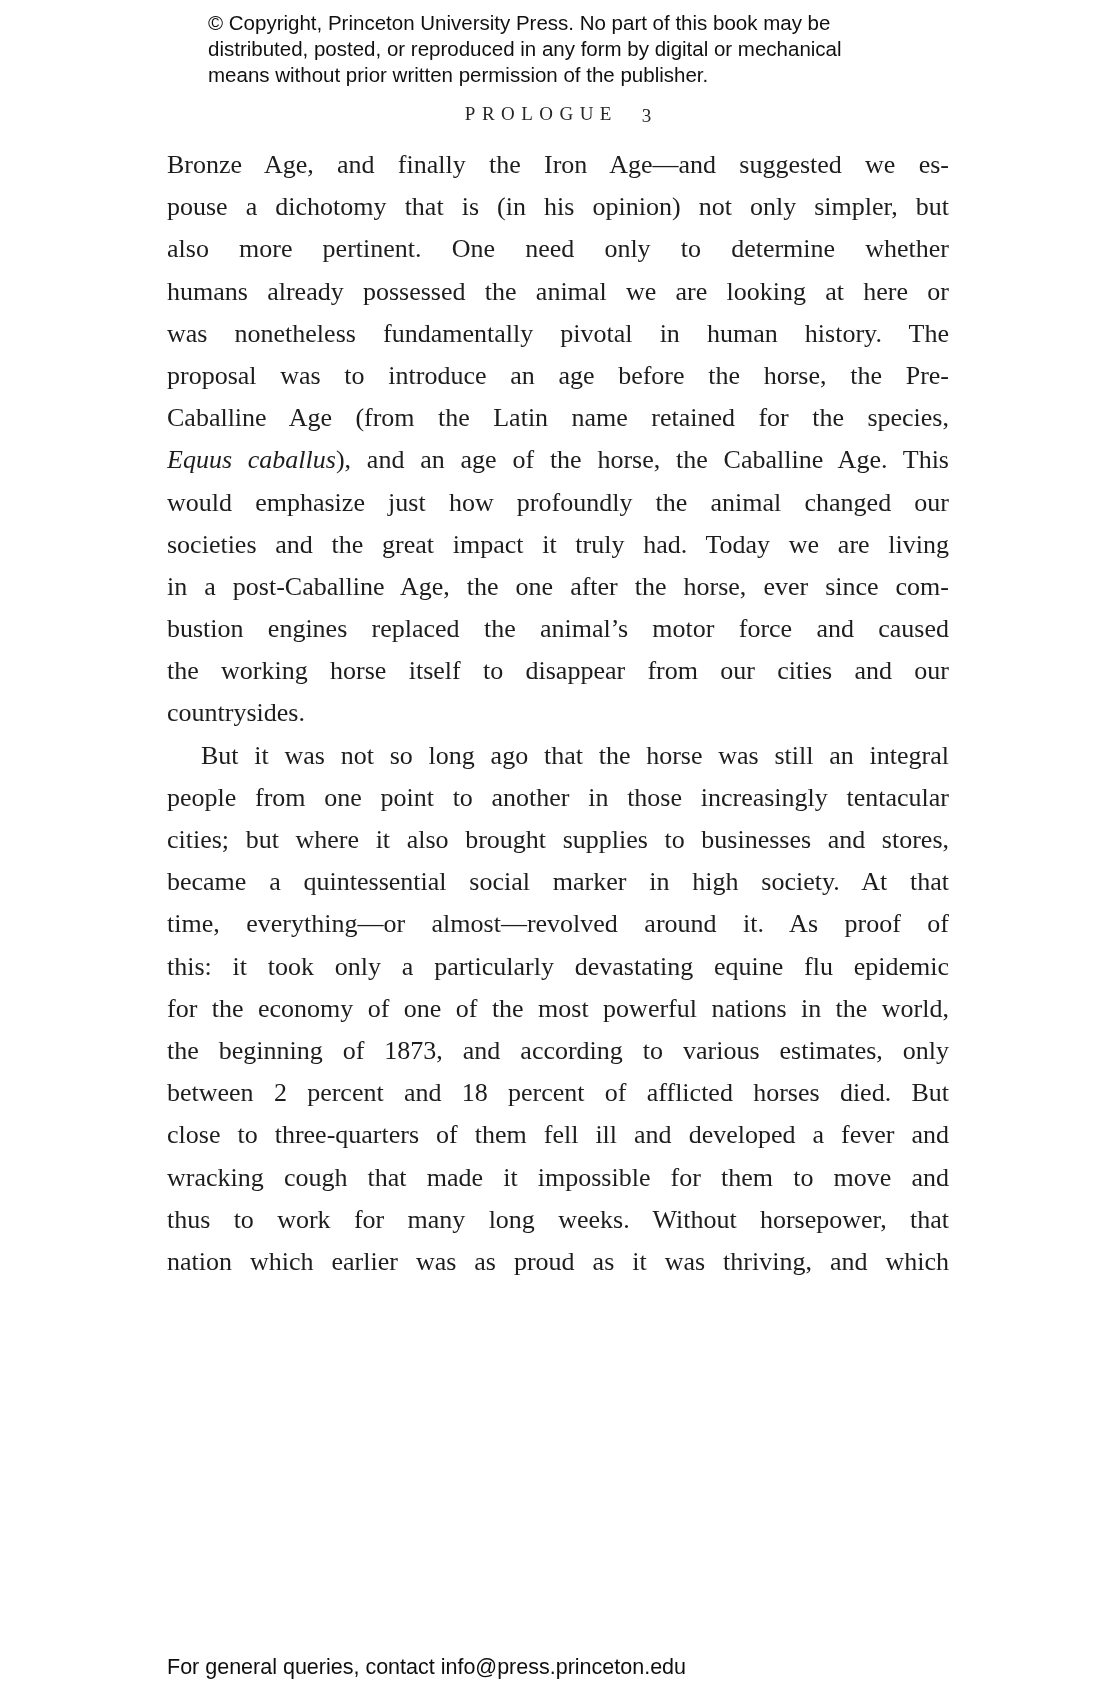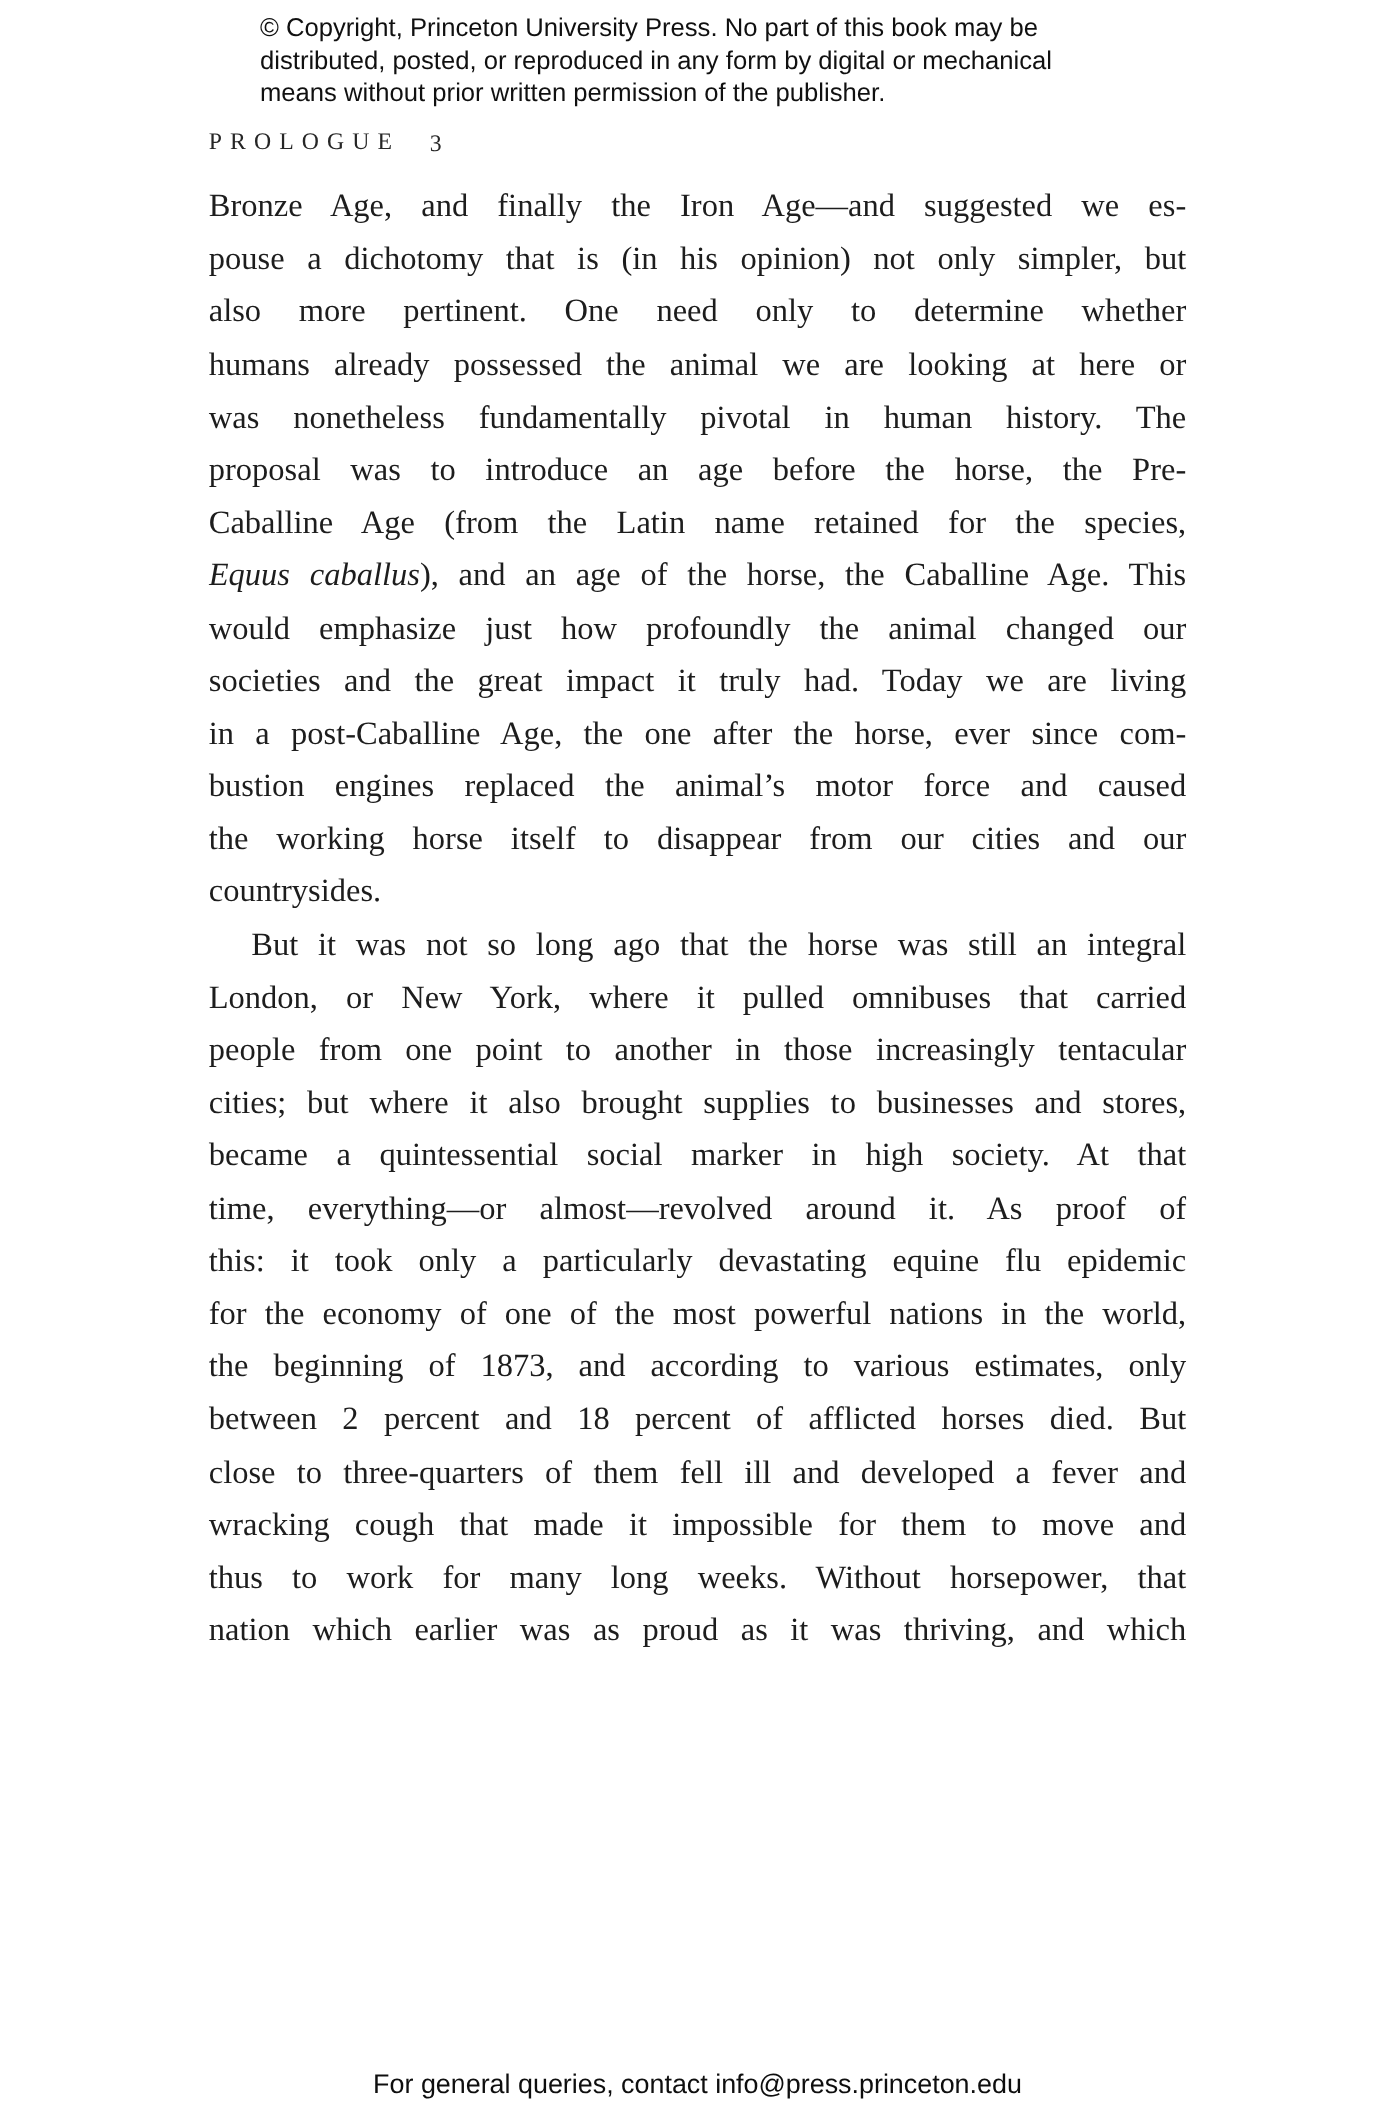--- a/index.html
+++ b/index.html
@@ -17,20 +17,21 @@
     font-family: "Liberation Sans", "DejaVu Sans", sans-serif;
     font-size: 20.5px;
     line-height: 26px;
     color: #101010;
   }
   .running-head {
     position: absolute;
     left: 167px;
     top: 103px;
     width: 782px;
+    text-align: center;
     font-family: "Liberation Serif", "DejaVu Serif", serif;
     font-size: 19px;
     color: #262626;
     white-space: nowrap;
   }
   .rh-title { letter-spacing: 0.34em; }
   .rh-num {
     margin-left: 1.0em;
     position: relative;
     top: 2px;
@@ -61,21 +62,20 @@
     text-align: center;
     text-align-last: left;
   }
   .bline.no-just::after { content: none; }
   .bline.indent { text-indent: 34px; }
   .page-footer {
     position: absolute;
     left: 167px;
     top: 1655px;
     width: 782px;
-    text-align: center;
     font-family: "Liberation Sans", "DejaVu Sans", sans-serif;
     font-size: 21.5px;
     color: #0e0e0e;
     white-space: nowrap;
   }
 </style>
 </head>
 <body>
 
 <div class="page">
@@ -100,21 +100,20 @@
       <div class="bline">proposal was to introduce an age before the horse, the Pre-</div>
       <div class="bline">Caballine Age (from the Latin name retained for the species,</div>
       <div class="bline"><i>Equus caballus</i>), and an age of the horse, the Caballine Age. This</div>
       <div class="bline">would emphasize just how profoundly the animal changed our</div>
       <div class="bline">societies and the great impact it truly had. Today we are living</div>
       <div class="bline">in a post-Caballine Age, the one after the horse, ever since com-</div>
       <div class="bline">bustion engines replaced the animal’s motor force and caused</div>
       <div class="bline">the working horse itself to disappear from our cities and our</div>
       <div class="bline no-just">countrysides.</div>
       <div class="bline indent">But it was not so long ago that the horse was still an integral</div>
-      <div class="bline">London, or New York, where it pulled omnibuses that carried</div>
       <div class="bline">people from one point to another in those increasingly tentacular</div>
       <div class="bline">cities; but where it also brought supplies to businesses and stores,</div>
       <div class="bline">became a quintessential social marker in high society. At that</div>
       <div class="bline">time, everything—or almost—revolved around it. As proof of</div>
       <div class="bline">this: it took only a particularly devastating equine flu epidemic</div>
       <div class="bline">for the economy of one of the most powerful nations in the world,</div>
       <div class="bline">the beginning of 1873, and according to various estimates, only</div>
       <div class="bline">between 2 percent and 18 percent of afflicted horses died. But</div>
       <div class="bline">close to three-quarters of them fell ill and developed a fever and</div>
       <div class="bline">wracking cough that made it impossible for them to move and</div>

